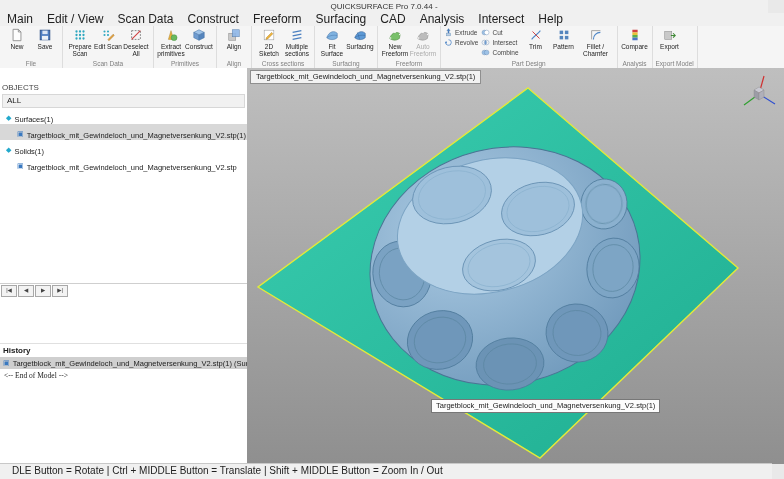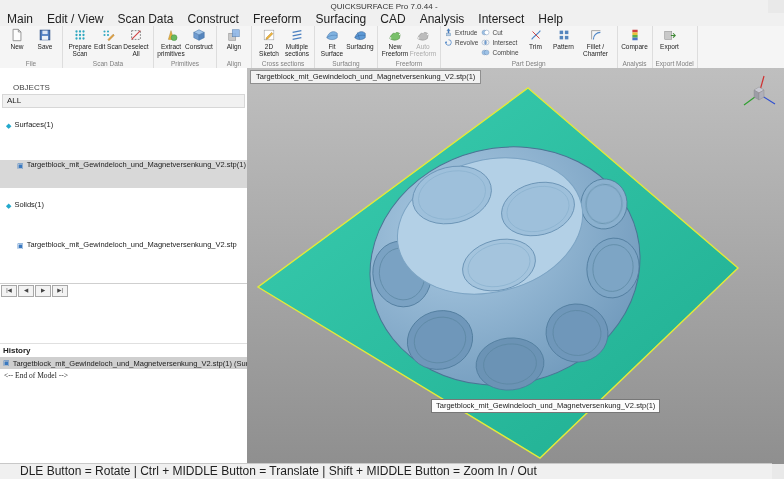--- a/index.html
+++ b/index.html
@@ -22,24 +22,24 @@
   .rlbl{font-size:6.5px;line-height:7px;text-align:center;margin-top:1px;color:#222;width:100%;}
   .rglbl{height:9px;font-size:6.5px;line-height:9px;color:#808080;text-align:center;}
   .smallcol{display:flex;flex-direction:column;margin-right:3px;}
   .sbtn{display:flex;align-items:center;height:10px;cursor:default;}
   .sic{width:9px;height:9px;margin-right:2px;flex:none;}
   .slbl{font-size:6.5px;color:#444;white-space:nowrap;}
   .disabled .rlbl{color:#ababab;}
   
   .objects-panel{position:absolute;top:68px;bottom:15px;left:0;width:247px;background:#fff;
                  border-right:1px solid #9e9e9e;overflow:hidden;}
-  .panel-title{margin-top:13px;height:13px;line-height:13px;font-size:8px;color:#444;padding-left:13px;}
+  .panel-title{margin-top:13px;height:13px;line-height:13px;font-size:8px;color:#444;padding-left:2px;}
   .all-row{margin:0 2px;height:12px;line-height:12px;font-size:8px;background:#f1f1f1;
            border:1px solid #d7d7d7;padding-left:4px;}
-  .trow{display:flex;align-items:flex-start;height:28px;font-size:7.5px;white-space:nowrap;cursor:default;margin-top:12px;}
+  .trow{display:flex;align-items:flex-end;height:16px;font-size:7.5px;white-space:nowrap;cursor:default;}
   .lvl1{padding-left:6px;}
   .lvl2{padding-left:17px;}
   .trow.selected{background:#d8d8d8;}
   .ticon{font-size:7px;margin-right:3px;line-height:12px;}
   .diamond{color:#23a9cc;}
   .chip{color:#3a79c0;}
   .history-block{position:absolute;top:215px;left:0;right:0;}
   .navrow{display:flex;gap:1px;padding:1px 0 2px 1px;border-top:1px solid #cfcfcf;}
   .navbtn{width:14px;height:10px;border:1px solid #a8a8a8;background:#f3f3f3;font-size:5.5px;
           line-height:9px;text-align:center;color:#444;cursor:default;}
@@ -49,21 +49,21 @@
   .hend{font-size:7.5px;padding:2px 0 0 4px;font-family:Liberation Serif, serif;}
   
   .viewport{position:absolute;top:68px;bottom:15px;left:247px;right:0;}
   .scene{position:absolute;left:0;top:0;width:100%;height:100%;display:block;}
   .vtab{position:absolute;top:2px;left:3px;height:12px;line-height:12px;background:#f2f2f2;
         border:1px solid #8f8f8f;font-size:7.5px;padding:0 5px;white-space:nowrap;cursor:default;}
   .vlabel{position:absolute;top:331px;left:184px;height:12px;line-height:12px;background:#fcfcfc;
           border:1px solid #777;font-size:7.5px;padding:0 4px;white-space:nowrap;}
   
   .statusbar{position:absolute;bottom:0;left:0;right:12px;height:15px;background:#f0f0f0;
-             border-top:1px solid #c8c8c8;font-size:12px;line-height:14px;padding-left:20px;}
+             border-top:1px solid #c8c8c8;font-size:10px;line-height:14px;padding-left:12px;}
 </style>
 </head>
 <body>
 
 <svg width="0" height="0" style="position:absolute" aria-hidden="true">
 <defs>
   <symbol id="i-new" viewBox="0 0 16 16">
         <path d="M3.5 1.5h6l3 3v10h-9z" fill="#fdfdfd" stroke="#8a8a8a"></path>
         <path d="M9.5 1.5v3h3" fill="none" stroke="#8a8a8a"></path>
       </symbol>

